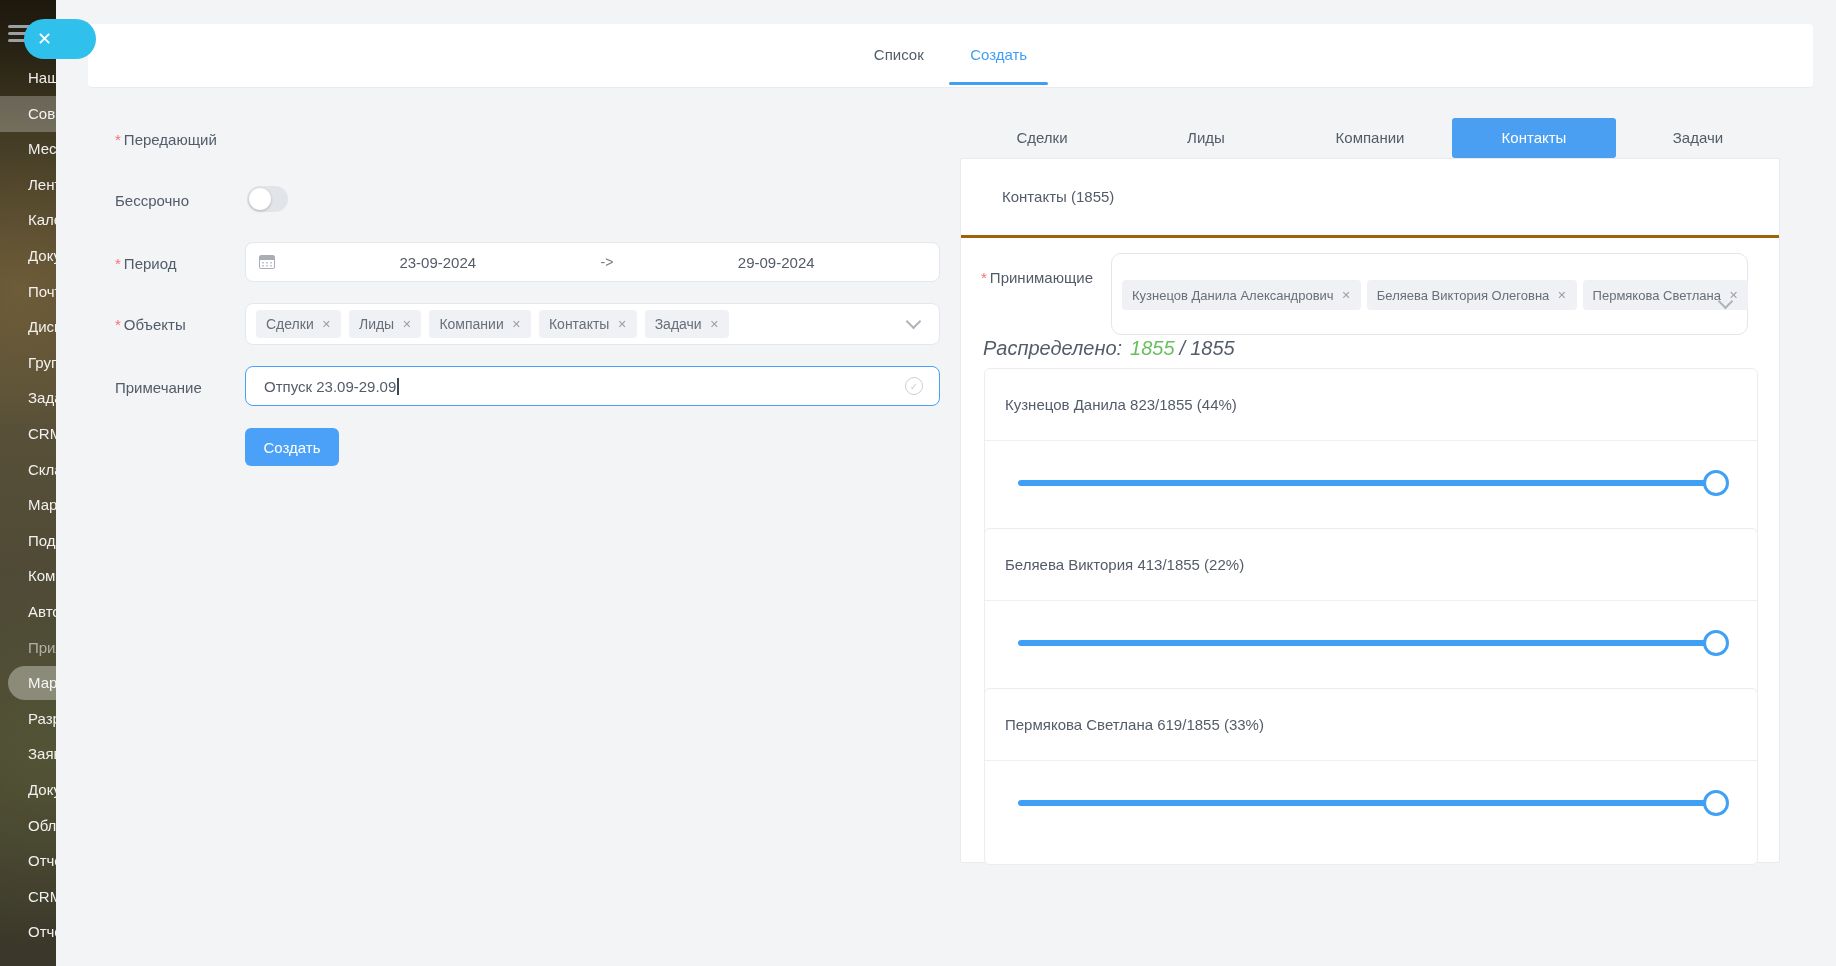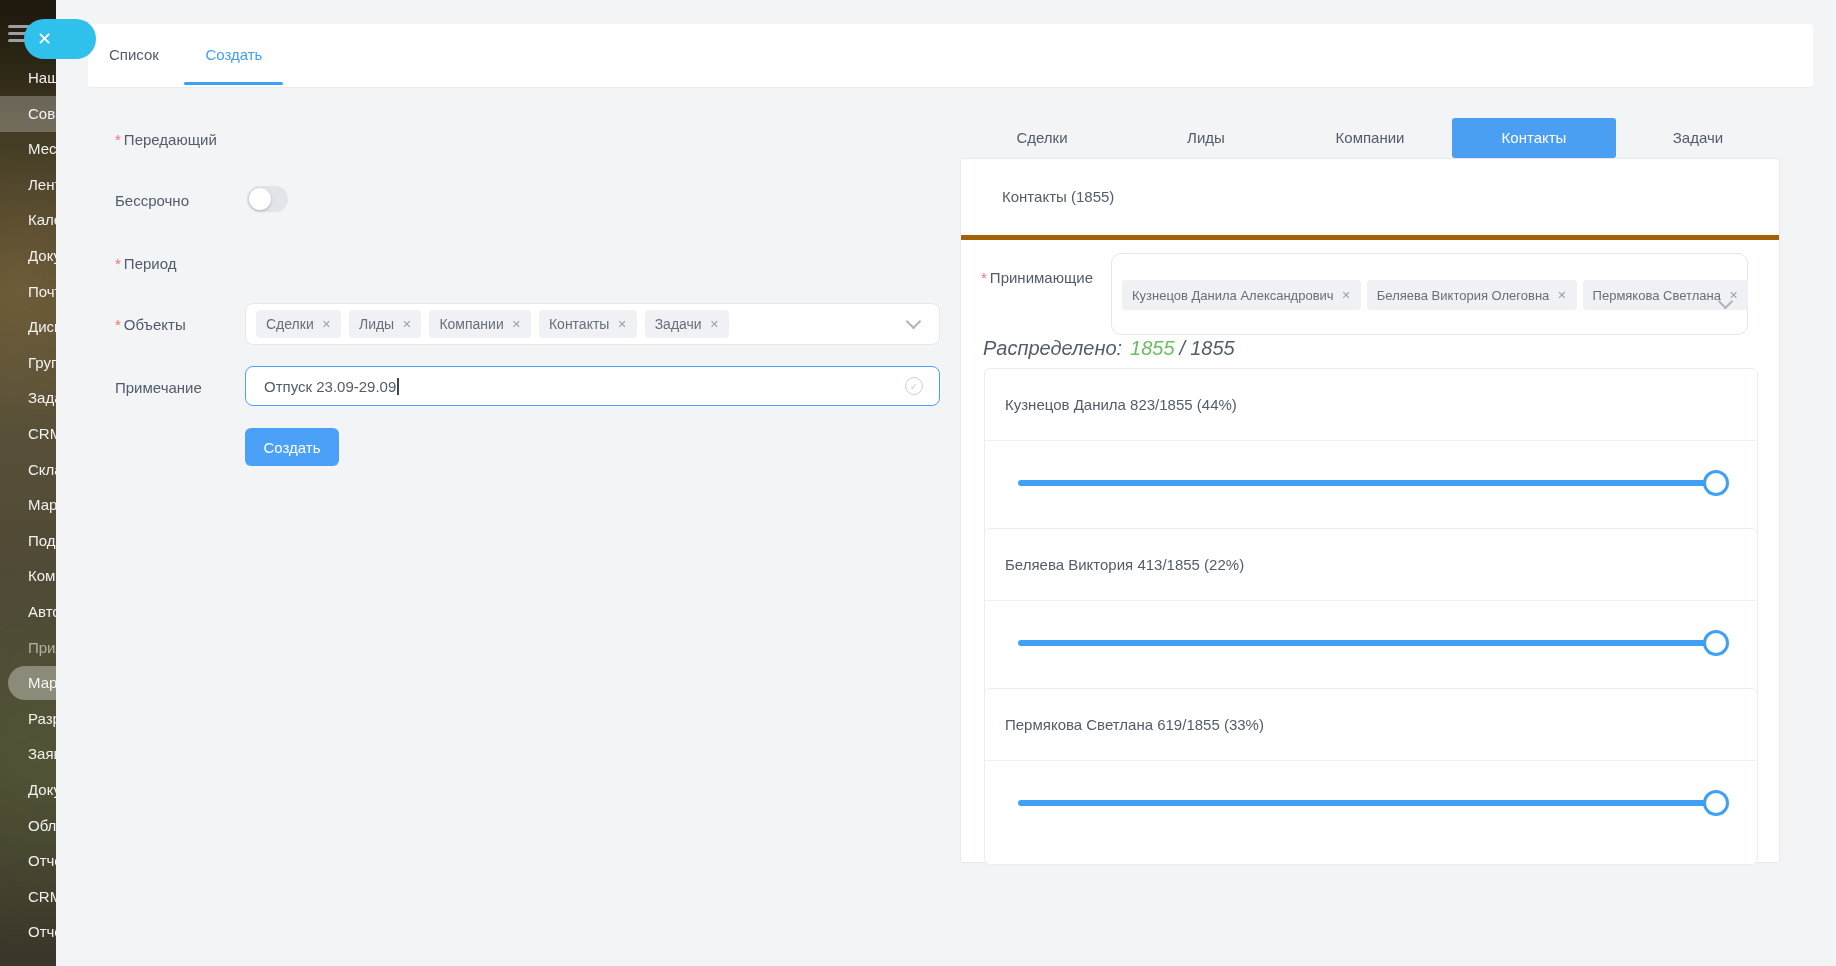--- a/index.html
+++ b/index.html
@@ -33,21 +33,21 @@
   }
   .close-btn span{
     position:absolute;left:13px;top:50%;transform:translateY(-50%);
     color:#fff;font-size:18px;line-height:18px;
   }
   
   .content{position:absolute;left:56px;top:0;width:1780px;height:966px;background:#f2f4f6;z-index:2;}
   
   .tabbar{
     position:absolute;left:32px;top:24px;width:1725px;height:64px;background:#fff;
-    border-radius:4px;border-bottom:1px solid #e9ebee;box-sizing:border-box;
+    border-radius:4px;border-bottom:1px solid #e9ebee;box-sizing:border-box;text-align:center;
   }
   .tab{
     display:inline-block;padding:0 21px;line-height:61px;font-size:15px;color:#535c69;
     position:relative;cursor:pointer;
   }
   .tab.active{color:#3f9ff5;}
   .tab.active::after{
     content:"";position:absolute;left:0;right:0;bottom:0;height:3px;background:#3f9ff5;border-radius:2px;
   }
   
@@ -110,21 +110,21 @@
   .rp-tab{
     width:164px;line-height:40px;text-align:center;font-size:15px;color:#535c69;cursor:pointer;
   }
   .rp-tab.active{background:#4b9ff2;color:#fff;border-radius:3px;}
   .rp-card{
     position:relative;background:#fff;border:1px solid #e8eaed;box-sizing:border-box;
     width:820px;height:705px;border-radius:2px;
   }
   .rp-header{
     height:76px;line-height:76px;padding-left:41px;font-size:15px;color:#535c69;
-    border-bottom:5px solid #a16207;
+    border-bottom:3px solid #a16207;
   }
   .rp-label{position:absolute;left:20px;top:268px;font-size:15px;color:#525c69;}
   .rp-label{top:110px;}
   .rp-select{
     position:absolute;left:150px;top:94px;width:637px;height:82px;border:1px solid #e3e6ea;
     border-radius:10px;box-sizing:border-box;background:#fff;
   }
   .rp-select .tags-row{display:flex;padding:10px 0 0 10px;}
   .rp-select .tag{height:30px;font-size:13px;margin-right:6px;margin-top:16px;}
   .rp-select .chevron{position:absolute;right:16px;top:42px;margin:0;}
@@ -201,20 +201,26 @@
   </div>
 
   <div class="f-label" style="top:192px">Бессрочно</div>
   <div class="toggle">
       <span class="knob"></span>
     </div>
 
   <div class="f-label" style="top:255px">
     <span class="req">*</span><span>Период</span>
   </div>
+  <div class="field" style="top:242px;height:40px">
+    <span class="cal"></span>
+    <span class="date">23-09-2024</span>
+    <span class="p-arrow">-&gt;</span>
+    <span class="date">29-09-2024</span>
+  </div>
 
   <div class="f-label" style="top:316px">
     <span class="req">*</span><span>Объекты</span>
   </div>
   <div class="field" style="top:303px;height:42px">
     <span class="tags-wrap">
       <span class="tag">
           <span>Сделки</span>
           <span class="x">✕</span>
         </span>

